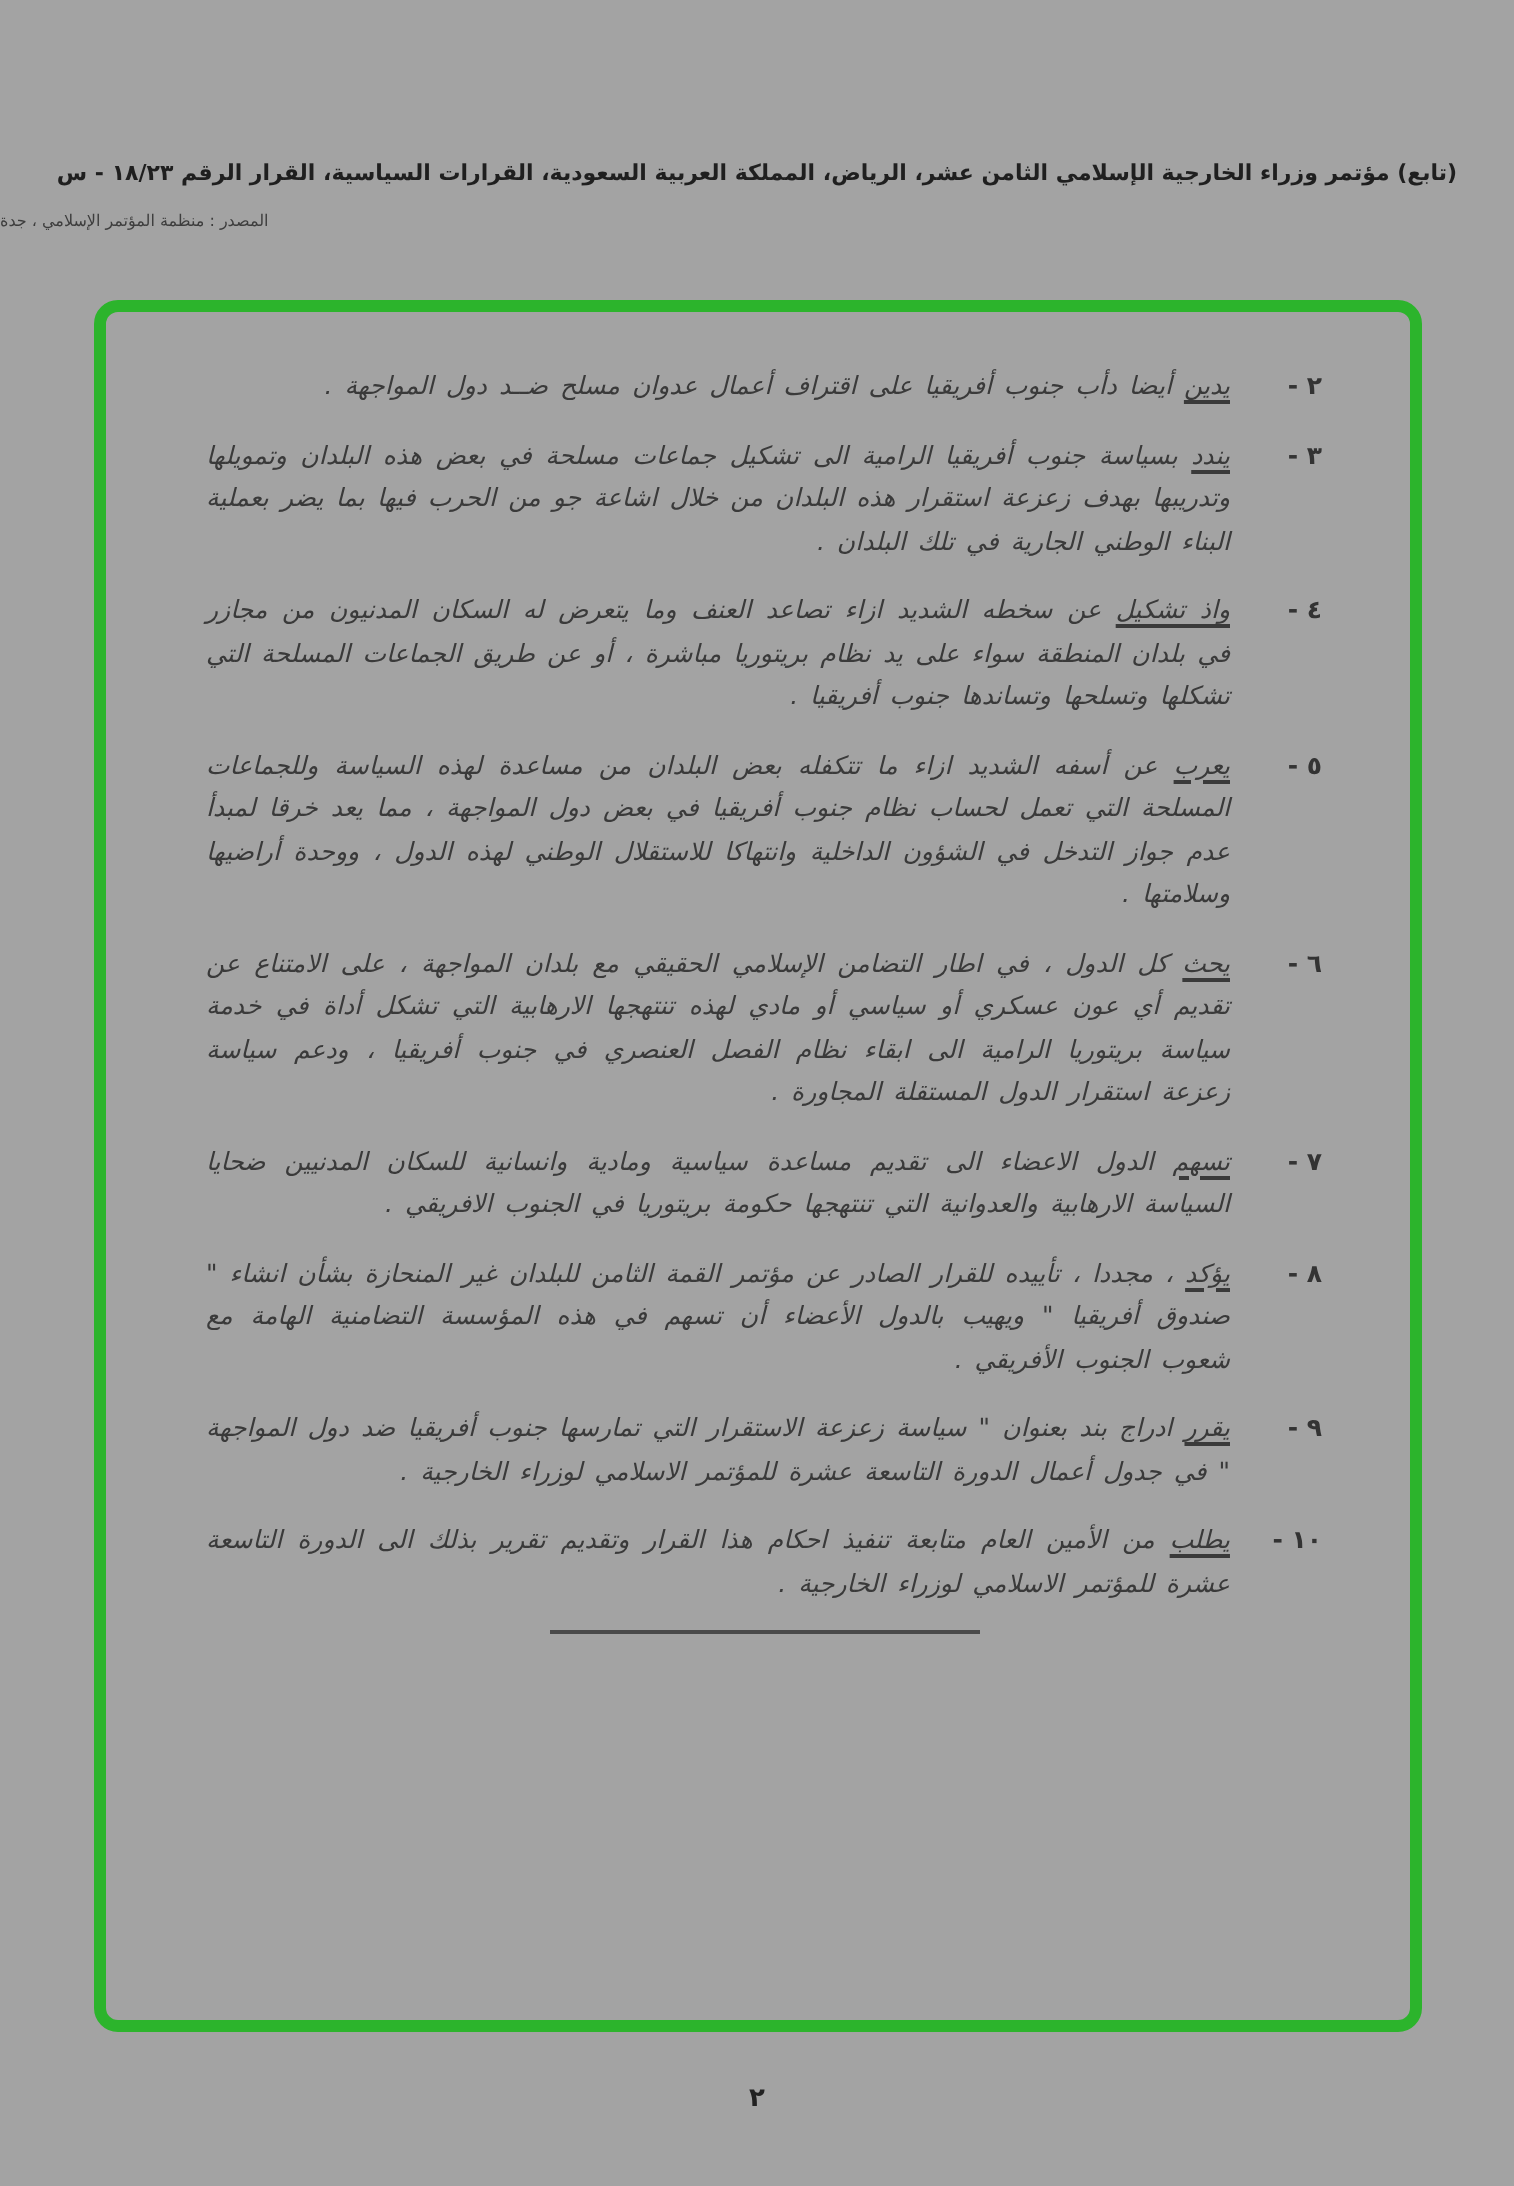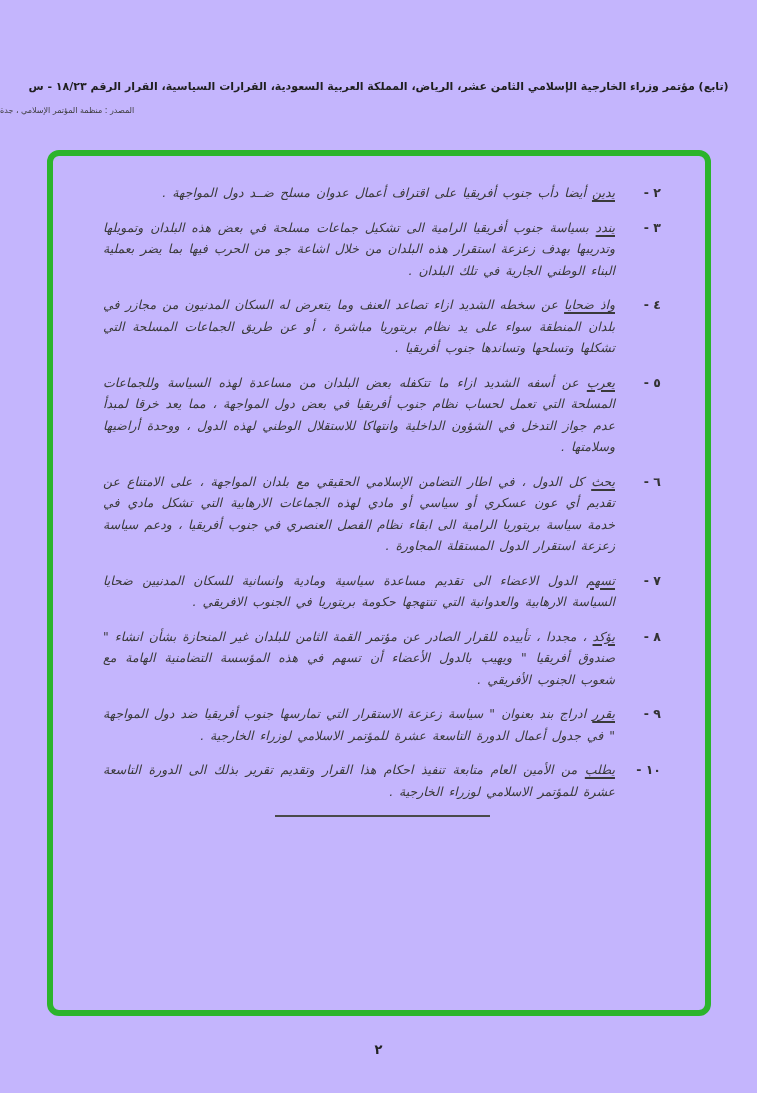--- a/index.html
+++ b/index.html
@@ -1,19 +1,19 @@
 <!DOCTYPE html>
 <html lang="ar"><head>
 <meta charset="utf-8">
 <style>
   html,body{margin:0;padding:0;background:#ffffff;}
   .page{
     position:relative;
     width:757px;height:1093px;
-    background:#c4b5fd;
+    background:#a3a3a3;
     font-family:"DejaVu Sans", sans-serif;
     color:#2e2e2e;
     overflow:hidden;
   }
   .header-line{
     position:absolute;top:80px;left:6px;right:6px;
     direction:rtl;text-align:center;
     font-size:11px;font-weight:bold;color:#1f1f1f;
     letter-spacing:.2px;white-space:nowrap;
   }
@@ -87,31 +87,31 @@
         <div class="item-text"><u>يدين</u> <span>أيضا دأب جنوب أفريقيا على اقتراف أعمال عدوان مسلح ضــد دول المواجهة .</span></div>
       </div>
 
       <div class="item">
         <span class="item-num">٣ -</span>
         <div class="item-text"><u>يندد</u> <span>بسياسة جنوب أفريقيا الرامية الى تشكيل جماعات مسلحة في بعض هذه البلدان وتمويلها وتدريبها بهدف زعزعة استقرار هذه البلدان من خلال اشاعة جو من الحرب فيها بما يضر بعملية البناء الوطني الجارية في تلك البلدان .</span></div>
       </div>
 
       <div class="item">
         <span class="item-num">٤ -</span>
-        <div class="item-text"><u>واذ ضحايا</u> <span>عن سخطه الشديد ازاء تصاعد العنف وما يتعرض له السكان المدنيون من مجازر في بلدان المنطقة سواء على يد نظام بريتوريا مباشرة ، أو عن طريق الجماعات المسلحة التي تشكلها وتسلحها وتساندها جنوب أفريقيا .</span></div>
+        <div class="item-text"><u>واذ تشكيل</u> <span>عن سخطه الشديد ازاء تصاعد العنف وما يتعرض له السكان المدنيون من مجازر في بلدان المنطقة سواء على يد نظام بريتوريا مباشرة ، أو عن طريق الجماعات المسلحة التي تشكلها وتسلحها وتساندها جنوب أفريقيا .</span></div>
       </div>
 
       <div class="item">
         <span class="item-num">٥ -</span>
         <div class="item-text"><u>يعرب</u> <span>عن أسفه الشديد ازاء ما تتكفله بعض البلدان من مساعدة لهذه السياسة وللجماعات المسلحة التي تعمل لحساب نظام جنوب أفريقيا في بعض دول المواجهة ، مما يعد خرقا لمبدأ عدم جواز التدخل في الشؤون الداخلية وانتهاكا للاستقلال الوطني لهذه الدول ، ووحدة أراضيها وسلامتها .</span></div>
       </div>
 
       <div class="item">
         <span class="item-num">٦ -</span>
-        <div class="item-text"><u>يحث</u> <span>كل الدول ، في اطار التضامن الإسلامي الحقيقي مع بلدان المواجهة ، على الامتناع عن تقديم أي عون عسكري أو سياسي أو مادي لهذه الجماعات الارهابية التي تشكل مادي في خدمة سياسة بريتوريا الرامية الى ابقاء نظام الفصل العنصري في جنوب أفريقيا ، ودعم سياسة زعزعة استقرار الدول المستقلة المجاورة .</span></div>
+        <div class="item-text"><u>يحث</u> <span>كل الدول ، في اطار التضامن الإسلامي الحقيقي مع بلدان المواجهة ، على الامتناع عن تقديم أي عون عسكري أو سياسي أو مادي لهذه تنتهجها الارهابية التي تشكل أداة في خدمة سياسة بريتوريا الرامية الى ابقاء نظام الفصل العنصري في جنوب أفريقيا ، ودعم سياسة زعزعة استقرار الدول المستقلة المجاورة .</span></div>
       </div>
 
       <div class="item">
         <span class="item-num">٧ -</span>
         <div class="item-text"><u>تسهم</u> <span>الدول الاعضاء الى تقديم مساعدة سياسية ومادية وانسانية للسكان المدنيين ضحايا السياسة الارهابية والعدوانية التي تنتهجها حكومة بريتوريا في الجنوب الافريقي .</span></div>
       </div>
 
       <div class="item">
         <span class="item-num">٨ -</span>
         <div class="item-text"><u>يؤكد</u> <span>، مجددا ، تأييده للقرار الصادر عن مؤتمر القمة الثامن للبلدان غير المنحازة بشأن انشاء " صندوق أفريقيا " ويهيب بالدول الأعضاء أن تسهم في هذه المؤسسة التضامنية الهامة مع شعوب الجنوب الأفريقي .</span></div>

